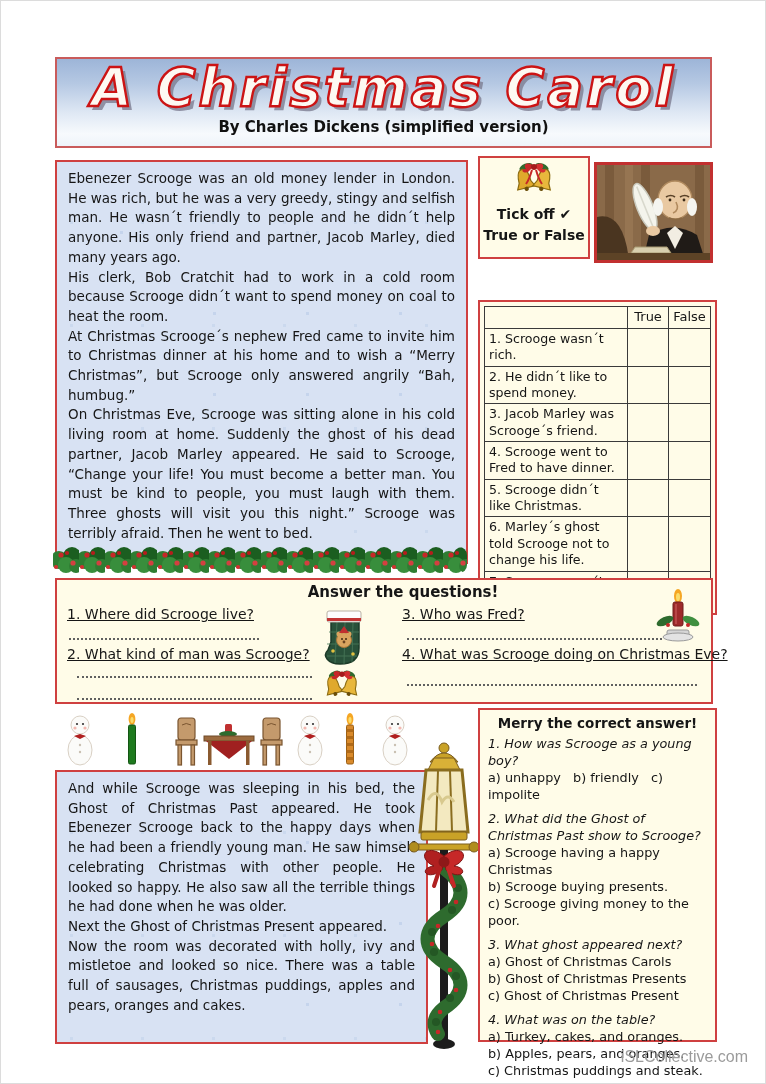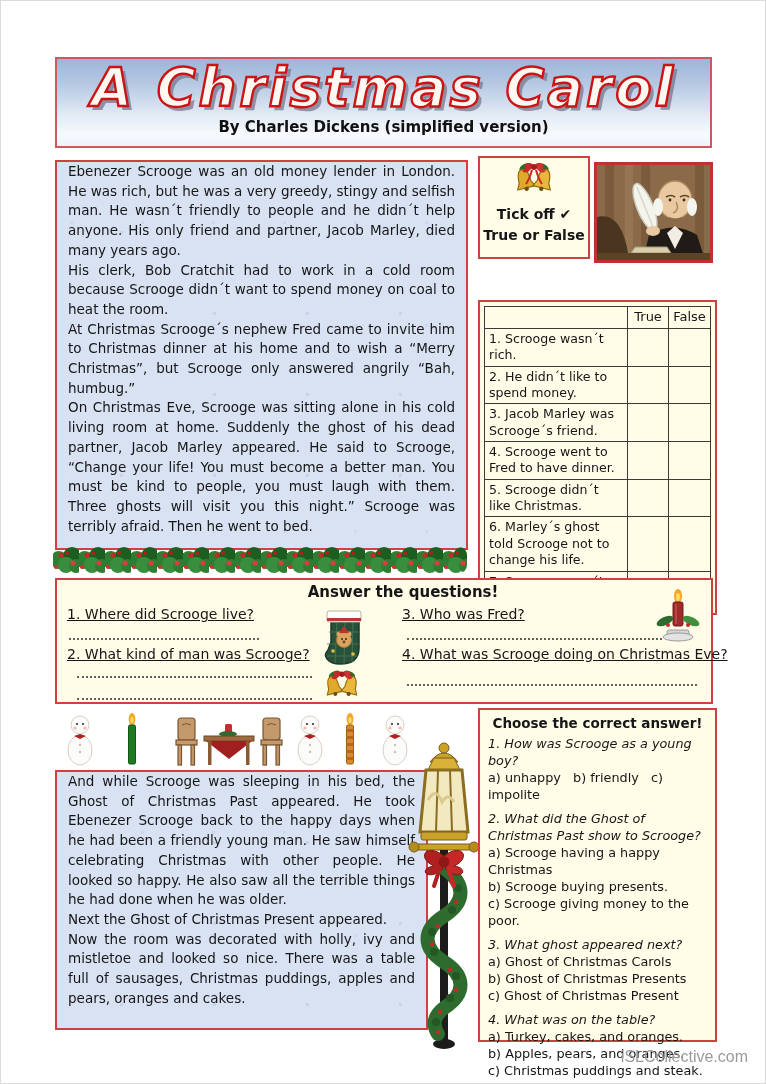--- a/index.html
+++ b/index.html
@@ -20,21 +20,21 @@
     font-size:53px;font-weight:bold;font-style:italic;letter-spacing:3px;
     color:#fdf9f2;
     -webkit-text-stroke:2.4px #cc1414;
     text-shadow:4px 4px 0 rgba(125,125,145,.8);
     line-height:1.05;
   }
   .banner-sub{font-size:15px;font-weight:bold;color:#111;margin-top:2px;}
   
   .bluebox{
     position:absolute;background:#d8e2f3;border:2px solid #cf4040;
-    padding:0 11px;text-align:justify;font-size:13.5px;line-height:1.46;
+    padding:7px 11px;text-align:justify;font-size:13.5px;line-height:1.46;
     background-image:
       radial-gradient(circle,#c5d4ec 1.5px,transparent 2px),
       radial-gradient(circle,#cbd9ee 1.5px,transparent 2px);
     background-size:93px 81px,71px 103px;
     background-position:18px 30px,50px 9px;
     overflow:hidden;
   }
   .box1{left:55px;top:160px;width:387px;height:386px;}
   .box2{left:55px;top:770px;width:347px;height:256px;}
   .bluebox p{margin:0;}
@@ -411,21 +411,21 @@
       </g>
       <path d="M36 116 C 18 102, 8 118, 26 126 C 10 128, 18 142, 34 130 Z" fill="#b02020" stroke="#7c1414"></path>
       <path d="M36 116 C 54 102, 64 118, 46 126 C 62 128, 54 142, 38 130 Z" fill="#c62828" stroke="#7c1414"></path>
       <circle cx="36" cy="122" r="5.5" fill="#8e1818"></circle>
       <path d="M32 128 l-6 18" stroke="#b02020" stroke-width="4" stroke-linecap="round"></path>
       <path d="M40 128 l6 18" stroke="#c62828" stroke-width="4" stroke-linecap="round"></path>
     </svg>
   </div>
 
   <div class="creambox mcqbox">
-    <div class="mcq-title">Choose the correct answer!</div>
+    <div class="mcq-title">Merry the correct answer!</div>
     <div class="mcq-block">
       <div class="mcq-q">1. How was Scrooge as a young boy?</div>
       <div class="mcq-opt">a) unhappy   b) friendly   c) impolite</div>
       <div class="mcq-opt"></div>
       <div class="mcq-opt"></div>
     </div>
     <div class="mcq-block">
       <div class="mcq-q">2. What did the Ghost of Christmas Past show to Scrooge?</div>
       <div class="mcq-opt">a) Scrooge having a happy Christmas</div>
       <div class="mcq-opt">b) Scrooge buying presents.</div>

